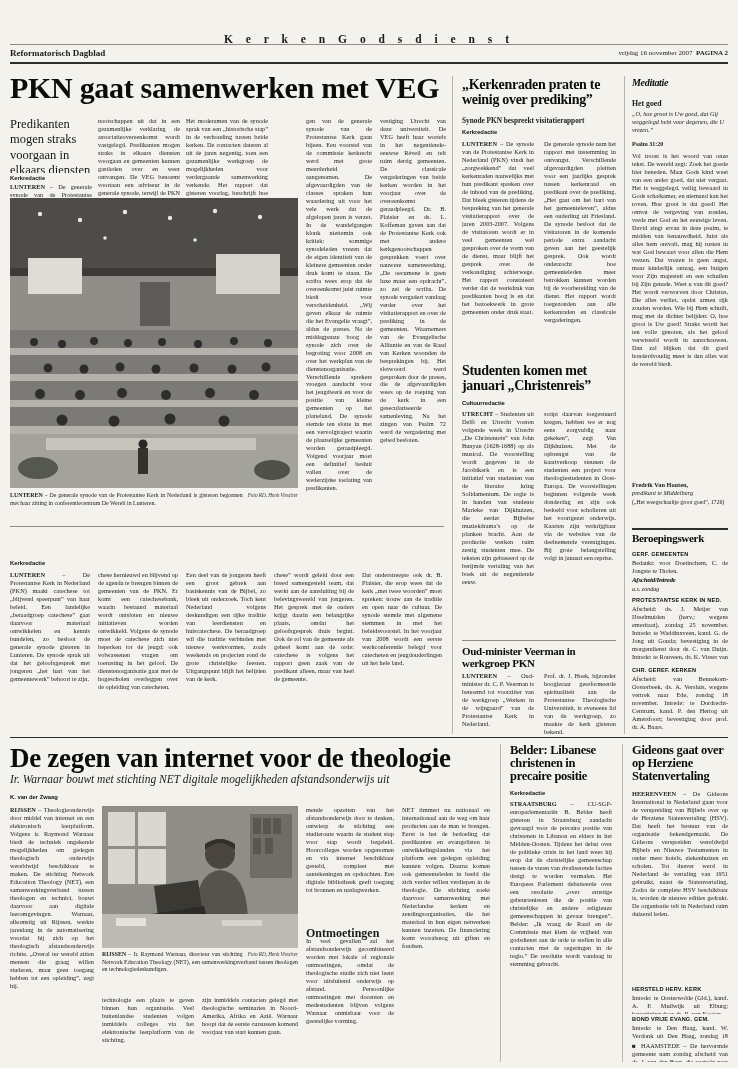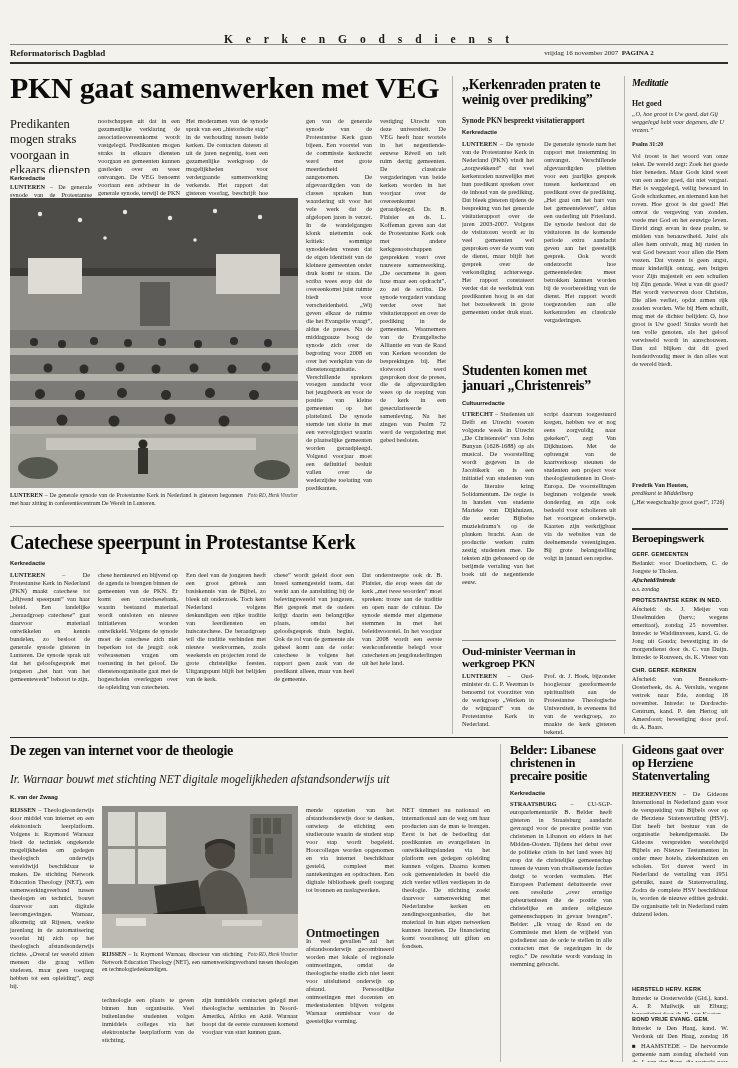--- a/index.html
+++ b/index.html
@@ -11,21 +11,21 @@
   .deck{font-size:12.5px;line-height:1.22;color:#161616;}
   .by{font-family:"Liberation Sans",sans-serif;font-size:5.8px;font-weight:bold;color:#111;}
   .caps{font-family:"Liberation Sans",sans-serif;font-weight:bold;font-size:5.6px;letter-spacing:.2px;color:#111;}
   .cap{font-size:5.9px;line-height:1.28;text-align:justify;color:#222;}
   .credit{float:right;font-size:5.2px;color:#333;padding-left:5px;}
   .hr{background:#2e2e2e;}
   .hrl{background:#8f8c85;}
   .vr{width:1px;background:#b7b4ac;}
   .mast-paper{font-size:9px;font-weight:bold;}
   .mast-section{font-size:11.5px;font-weight:bold;letter-spacing:5px;text-align:center;}
-  .mast-date{font-size:7px;text-align:center;}
+  .mast-date{font-size:7px;text-align:right;}
   .ital{font-style:italic;}
   .crosshead{font-size:12px;font-weight:bold;}
   svg{display:block;}
 </style>
 </head>
 <body>
 
 <div class="page">
 
   <div class="abs hrl" style="left:10px;top:44px;width:718px;height:1px;"></div>
@@ -130,42 +130,41 @@
   <div class="abs hl ital" style="left:632px;top:78px;width:96px;font-size:10px;">Meditatie</div>
   <div class="abs" style="left:632px;top:99px;width:96px;font-size:7.8px;font-weight:bold;">Het goed</div>
   <div class="abs bt ital" style="left:632px;top:110px;width:96px;height:30px;text-align:left;">„O, hoe groot is Uw goed, dat Gij weggelegd hebt voor degenen, die U vrezen.”</div>
   <div class="abs" style="left:632px;top:141px;width:96px;font-size:6px;font-weight:bold;">Psalm 31:20</div>
   <div class="abs bt" style="left:632px;top:152px;width:96px;height:326px;">Vol troost is het woord van onze tekst. De wereld zegt: Zoek het goede hier beneden. Maar Gods kind weet van een ander goed, dat niet vergaat. Het is weggelegd, veilig bewaard in Gods schatkamer, en niemand kan het roven. Hoe groot is dat goed! Het omvat de vergeving van zonden, vrede met God en het eeuwige leven. David zingt ervan in deze psalm, te midden van benauwdheid. Juist als alles hem ontvalt, mag hij rusten in wat God bewaart voor allen die Hem vrezen. Dat vrezen is geen angst, maar kinderlijk ontzag, een buigen voor Zijn majesteit en een schuilen bij Zijn genade. Weet u van dit goed? Het wordt verworven door Christus, Die alles verliet, opdat armen rijk zouden worden. Wie bij Hem schuilt, mag met de dichter belijden: O, hoe groot is Uw goed! Straks wordt het ten volle genoten, als het geloof verwisseld wordt in aanschouwen. Dan zal blijken dat dit goed honderdvoudig meer is dan alles wat de wereld biedt.</div>
   <div class="abs" style="left:632px;top:481px;width:96px;font-size:6.3px;font-weight:bold;">Fredrik Van Houten,</div>
   <div class="abs ital" style="left:632px;top:489px;width:96px;font-size:6.3px;">predikant te Middelburg</div>
   <div class="abs" style="left:632px;top:499px;width:96px;font-size:5.8px;">(„Het weegschaaltje groot goed”, 1726)</div>
 
   <div class="abs hrl" style="left:10px;top:526px;width:434px;height:1px;"></div>
-  <div class="abs hl" style="left:10px;top:532px;width:440px;font-size:20px;">Catechese speerpunt in Protestantse Kerk</div>
   <div class="abs by" style="left:10px;top:560px;">Kerkredactie</div>
   <div class="abs bt" style="left:10px;top:571px;width:80px;height:163px;"><b class="dl">LUNTEREN</b><span> – De Protestantse Kerk in Nederland (PKN) maakt catechese tot „blijvend speerpunt” van haar beleid. Een landelijke „beraadgroep catechese” gaat daarvoor materiaal ontwikkelen en kennis bundelen, zo besloot de generale synode gisteren in Lunteren. De synode sprak uit dat het geloofsgesprek met jongeren „het hart van het gemeentewerk” behoort te zijn.</span></div>
   <div class="abs bt" style="left:98px;top:571px;width:80px;height:163px;">chese hernieuwd en blijvend op de agenda te brengen binnen de gemeenten van de PKN. Er komt een catechesebank, waarin bestaand materiaal wordt ontsloten en nieuwe initiatieven worden ontwikkeld. Volgens de synode moet de catechese zich niet beperken tot de jeugd: ook volwassenen vragen om toerusting in het geloof. De dienstenorganisatie gaat met de hogescholen overleggen over de opleiding van catecheten.</div>
   <div class="abs bt" style="left:186px;top:571px;width:80px;height:163px;">Een deel van de jongeren heeft een groot gebrek aan basiskennis van de Bijbel, zo bleek uit onderzoek. Toch kent Nederland volgens deskundigen een rijke traditie van leerdiensten en huiscatechese. De beraadgroep wil die traditie verbinden met nieuwe werkvormen, zoals weekends en projecten rond de grote christelijke feesten. Uitgangspunt blijft het belijden van de kerk.</div>
   <div class="abs bt" style="left:274px;top:571px;width:80px;height:163px;">chese” wordt geleid door een breed samengesteld team, dat werkt aan de aansluiting bij de belevingswereld van jongeren. Het gesprek met de ouders krijgt daarin een belangrijke plaats, omdat het geloofsgesprek thuis begint. Ook de rol van de gemeente als geheel komt aan de orde: catechese is volgens het rapport geen zaak van de predikant alleen, maar van heel de gemeente.</div>
   <div class="abs bt" style="left:362px;top:571px;width:80px;height:163px;">Dat onderstreepte ook dr. B. Plaisier, die erop wees dat de kerk „met twee woorden” moet spreken: trouw aan de traditie en open naar de cultuur. De synode stemde met algemene stemmen in met het beleidsvoorstel. In het voorjaar van 2008 wordt een eerste werkconferentie belegd voor catecheten en jeugdouderlingen uit het hele land.</div>
 
   <div class="abs hr" style="left:632px;top:528px;width:96px;height:2px;"></div>
   <div class="abs hl" style="left:632px;top:533px;width:96px;font-size:11px;">Beroepingswerk</div>
   <div class="abs caps" style="left:632px;top:551px;width:96px;">GERF. GEMEENTEN</div>
   <div class="abs bt" style="left:632px;top:559px;width:96px;height:15px;">Bedankt: voor Doetinchem, C. de Jongste te Tholen.</div>
   <div class="abs hl ital" style="left:632px;top:577px;width:96px;font-size:7px;">Afscheid/Intrede</div>
   <div class="abs ital" style="left:632px;top:586px;width:96px;font-size:6px;">a.s. zondag</div>
   <div class="abs caps" style="left:632px;top:597px;width:96px;">PROTESTANTSE KERK IN NED.</div>
   <div class="abs bt" style="left:632px;top:605px;width:96px;height:58px;">Afscheid: ds. J. Meijer van IJsselmuiden (herv.; wegens emeritaat), zondag 25 november. Intrede: te Waddinxveen, kand. G. de Jong uit Gouda; bevestiging in de morgendienst door ds. C. van Duijn. Intrede: te Rouveen, ds. K. Visser van Urk; bevestiging door dr. W. Verboom.</div>
   <div class="abs caps" style="left:632px;top:667px;width:96px;">CHR. GEREF. KERKEN</div>
   <div class="abs bt" style="left:632px;top:675px;width:96px;height:58px;">Afscheid: van Bennekom-Oosterbeek, ds. A. Versluis, wegens vertrek naar Ede, zondag 18 november. Intrede: te Dordrecht-Centrum, kand. P. den Hertog uit Amersfoort; bevestiging door prof. dr. A. Baars.</div>
 
   <div class="abs hr" style="left:10px;top:737px;width:718px;height:1px;"></div>
 
-  <div class="abs hl" style="left:10px;top:744px;width:500px;font-size:14px;">De zegen van internet voor de theologie</div>
+  <div class="abs hl" style="left:10px;top:744px;width:500px;font-size:27px;">De zegen van internet voor de theologie</div>
   <div class="abs ital" style="left:10px;top:773px;width:500px;font-size:11.5px;">Ir. Warnaar bouwt met stichting NET digitale mogelijkheden afstandsonderwijs uit</div>
   <div class="abs by" style="left:10px;top:794px;">K. van der Zwaag</div>
   <div class="abs bt" style="left:10px;top:806px;width:84px;height:256px;"><b class="dl">RIJSSEN</b><span> – Theologieonderwijs door middel van internet en een elektronisch leerplatform. Volgens ir. Raymond Warnaar biedt de techniek ongekende mogelijkheden om gedegen theologisch onderwijs wereldwijd beschikbaar te maken. De stichting Network Education Theology (NET), een samenwerkingsverband tussen theologen en technici, bouwt daarvoor aan digitale leeromgevingen. Warnaar, afkomstig uit Rijssen, werkte jarenlang in de automatisering voordat hij zich op het theologisch afstandsonderwijs richtte. „Overal ter wereld zitten mensen die graag willen studeren, maar geen toegang hebben tot een opleiding”, zegt hij.</span></div>
 
   <div class="abs" style="left:102px;top:806px;width:196px;height:142px;">
     <svg width="196" height="142" viewBox="0 0 196 142" preserveAspectRatio="none" aria-hidden="true">
       <rect x="0" y="0" width="196" height="142" fill="#8e8d88"></rect>
       <rect x="6" y="6" width="58" height="72" fill="#d8d7d0"></rect>
       <rect x="33" y="6" width="3" height="72" fill="#8e8d88"></rect>
       <rect x="6" y="40" width="58" height="3" fill="#8e8d88"></rect>

